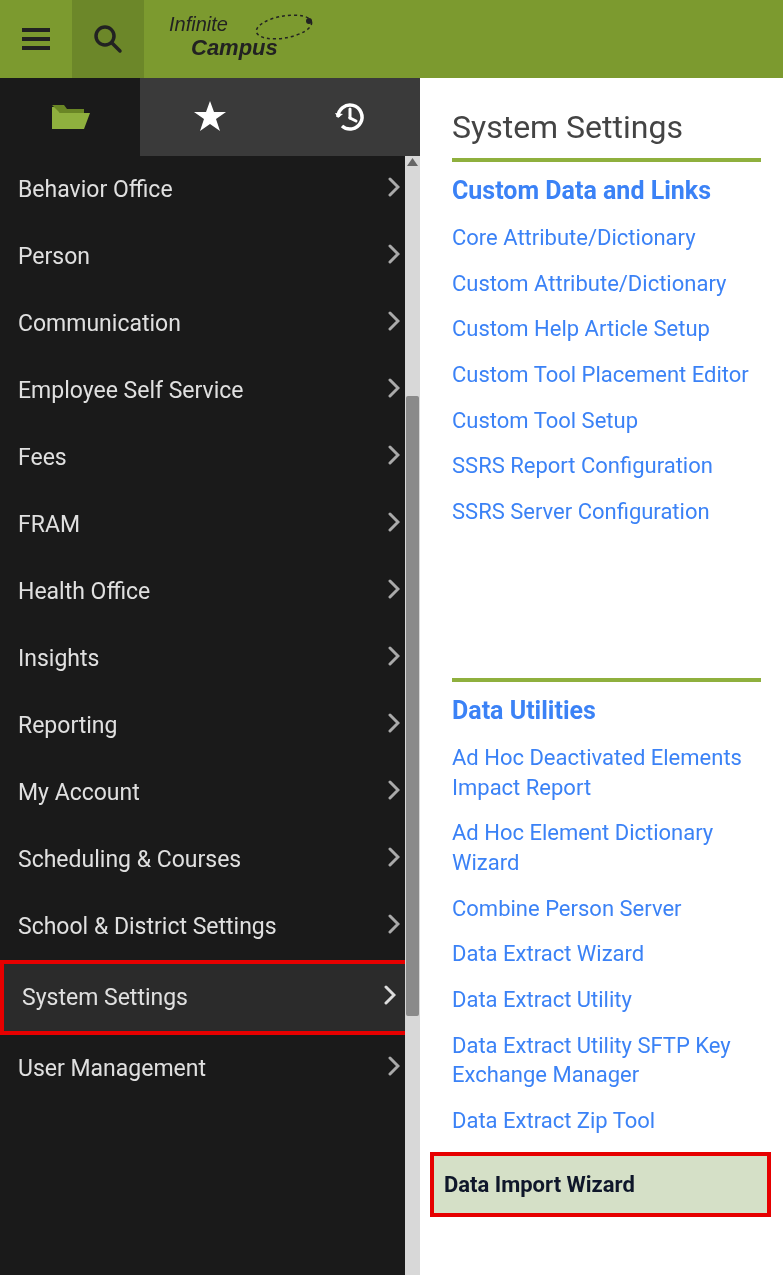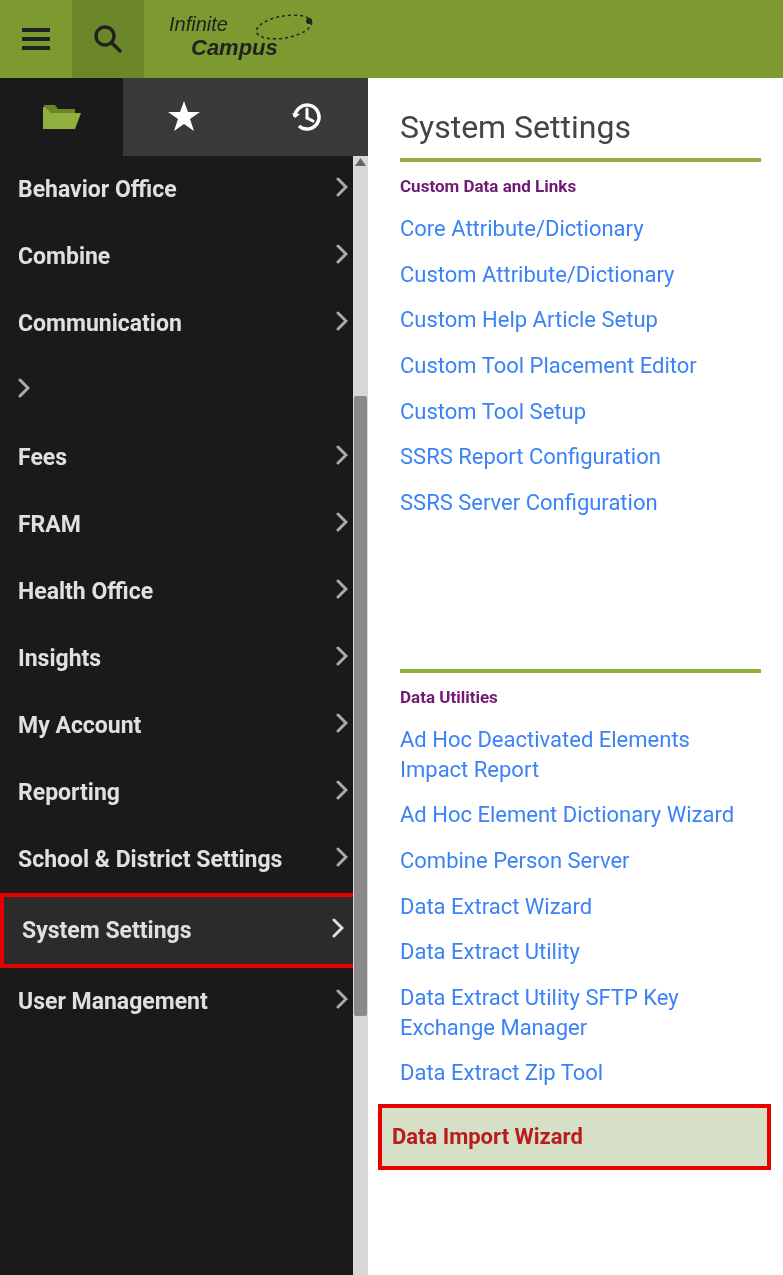--- a/index.html
+++ b/index.html
@@ -30,27 +30,26 @@
     .logo {
       margin-left: 25px;
       display: flex;
       align-items: center;
     }
     .main-container {
       display: flex;
       height: calc(100% - 78px);
     }
     .sidebar {
-      width: 368px;
+      width: 420px;
       background: #1a1a1a;
       color: #e0e0e0;
       display: flex;
       flex-direction: column;
       position: relative;
-      font-weight: bold;
     }
     .tab-row {
       display: flex;
       height: 78px;
     }
     .tab {
       flex: 1;
       display: flex;
       align-items: center;
       justify-content: center;
@@ -113,37 +112,37 @@
       font-size: 32px;
       color: #444;
       font-weight: 400;
       margin-bottom: 12px;
     }
     .section-divider {
       border-top: 4px solid #8fb03e;
       margin-bottom: 14px;
     }
     .section-heading {
-      font-size: 17px;
+      font-size: 25px;
       font-weight: 700;
-      color: #701a75;
+      color: #3b82f6;
       margin-bottom: 18px;
     }
     .link-item {
       display: block;
       color: #3b82f6;
       font-size: 22px;
       margin-bottom: 16px;
       cursor: pointer;
       line-height: 1.35;
     }
     .link-item.highlighted {
       background: #d5e0c7;
       padding: 14px 10px;
-      color: #b91c1c;
+      color: #0f172a;
       font-weight: 700;
       border: 4px solid #e60000;
       margin-left: -22px;
       margin-right: -10px;
     }
     .section-gap {
       height: 135px;
     }
   </style>
 </head>
@@ -200,36 +199,37 @@
     <div class="nav-list">
       <div class="nav-item">
         <span>Behavior Office</span>
         <span class="chevron">
           <svg width="12" height="20" viewBox="0 0 12 20">
               <path d="M2 2 L10 10 L2 18" stroke="#aaa" stroke-width="3" fill="none" stroke-linecap="round"></path>
             </svg>
         </span>
       </div>
       <div class="nav-item">
-        <span>Combine</span>
+        <span>Person</span>
         <span class="chevron">
           <svg width="12" height="20" viewBox="0 0 12 20">
               <path d="M2 2 L10 10 L2 18" stroke="#aaa" stroke-width="3" fill="none" stroke-linecap="round"></path>
             </svg>
         </span>
       </div>
       <div class="nav-item">
         <span>Communication</span>
         <span class="chevron">
           <svg width="12" height="20" viewBox="0 0 12 20">
               <path d="M2 2 L10 10 L2 18" stroke="#aaa" stroke-width="3" fill="none" stroke-linecap="round"></path>
             </svg>
         </span>
       </div>
       <div class="nav-item">
+        <span>Employee Self Service</span>
         <span class="chevron">
           <svg width="12" height="20" viewBox="0 0 12 20">
               <path d="M2 2 L10 10 L2 18" stroke="#aaa" stroke-width="3" fill="none" stroke-linecap="round"></path>
             </svg>
         </span>
       </div>
       <div class="nav-item">
         <span>Fees</span>
         <span class="chevron">
           <svg width="12" height="20" viewBox="0 0 12 20">
@@ -255,29 +255,37 @@
       </div>
       <div class="nav-item">
         <span>Insights</span>
         <span class="chevron">
           <svg width="12" height="20" viewBox="0 0 12 20">
               <path d="M2 2 L10 10 L2 18" stroke="#aaa" stroke-width="3" fill="none" stroke-linecap="round"></path>
             </svg>
         </span>
       </div>
       <div class="nav-item">
+        <span>Reporting</span>
+        <span class="chevron">
+          <svg width="12" height="20" viewBox="0 0 12 20">
+              <path d="M2 2 L10 10 L2 18" stroke="#aaa" stroke-width="3" fill="none" stroke-linecap="round"></path>
+            </svg>
+        </span>
+      </div>
+      <div class="nav-item">
         <span>My Account</span>
         <span class="chevron">
           <svg width="12" height="20" viewBox="0 0 12 20">
               <path d="M2 2 L10 10 L2 18" stroke="#aaa" stroke-width="3" fill="none" stroke-linecap="round"></path>
             </svg>
         </span>
       </div>
       <div class="nav-item">
-        <span>Reporting</span>
+        <span>Scheduling &amp; Courses</span>
         <span class="chevron">
           <svg width="12" height="20" viewBox="0 0 12 20">
               <path d="M2 2 L10 10 L2 18" stroke="#aaa" stroke-width="3" fill="none" stroke-linecap="round"></path>
             </svg>
         </span>
       </div>
       <div class="nav-item">
         <span>School &amp; District Settings</span>
         <span class="chevron">
           <svg width="12" height="20" viewBox="0 0 12 20">

